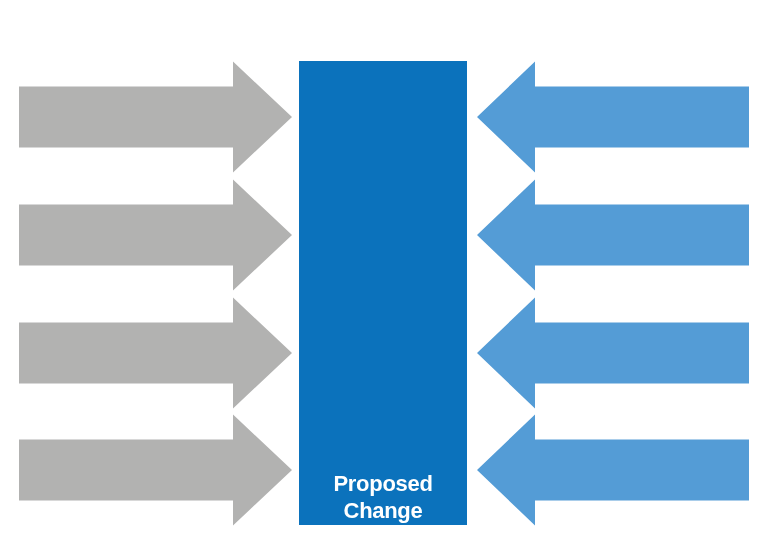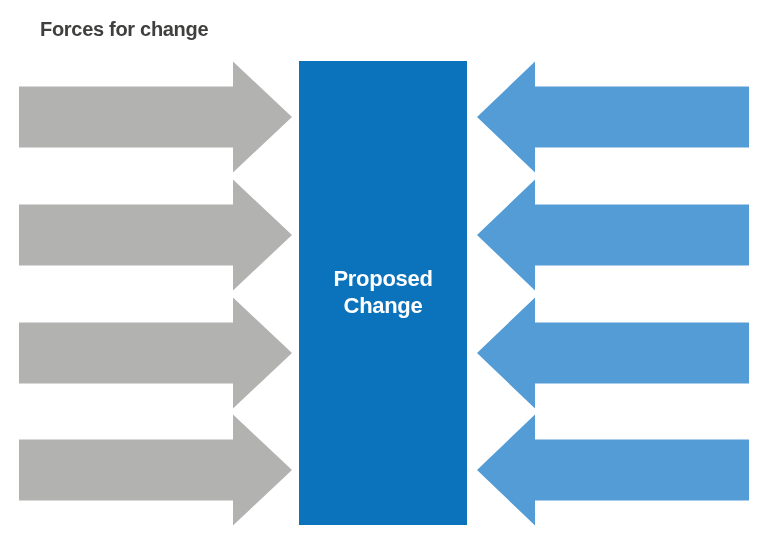--- a/index.html
+++ b/index.html
@@ -41,21 +41,21 @@
     line-height:1.1;
     white-space:nowrap;
   }
   .heading-left{left:40px;}
   .heading-right{left:523px;}
   .change-label-wrap{
     position:absolute;
     left:299px;top:61px;
     width:168px;height:464px;
     display:flex;
-    align-items:center;
+    align-items:flex-end;
     justify-content:center;
   }
   .change-label{
     width:120px;
     text-align:center;
     color:var(--change_box_text);
     font-size:22px;
     font-weight:700;
     letter-spacing:-0.3px;
     line-height:1.22;
@@ -74,20 +74,19 @@
     <polygon class="arrow-left" points="19,204.5 233,204.5 233,179.5 292,235 233,290.5 233,265.5 19,265.5"></polygon>
     <polygon class="arrow-left" points="19,322.5 233,322.5 233,297.5 292,353 233,408.5 233,383.5 19,383.5"></polygon>
     <polygon class="arrow-left" points="19,439.5 233,439.5 233,414.5 292,470 233,525.5 233,500.5 19,500.5"></polygon>
 
     <polygon class="arrow-right" points="749,86.5 535,86.5 535,61.5 477,117 535,172.5 535,147.5 749,147.5"></polygon>
     <polygon class="arrow-right" points="749,204.5 535,204.5 535,179.5 477,235 535,290.5 535,265.5 749,265.5"></polygon>
     <polygon class="arrow-right" points="749,322.5 535,322.5 535,297.5 477,353 535,408.5 535,383.5 749,383.5"></polygon>
     <polygon class="arrow-right" points="749,439.5 535,439.5 535,414.5 477,470 535,525.5 535,500.5 749,500.5"></polygon>
   </svg>
 
-  <div class="heading heading-left">Forces for change</div>
 
 
   <div class="change-label-wrap">
     <div class="change-label">Proposed Change</div>
   </div>
 
 </div>
 
 </body></html>

